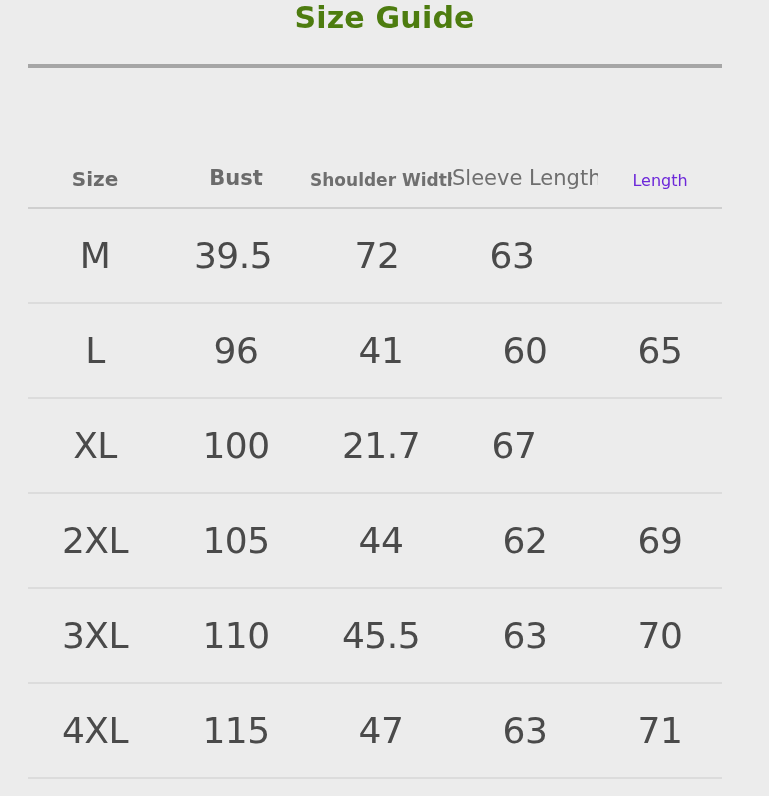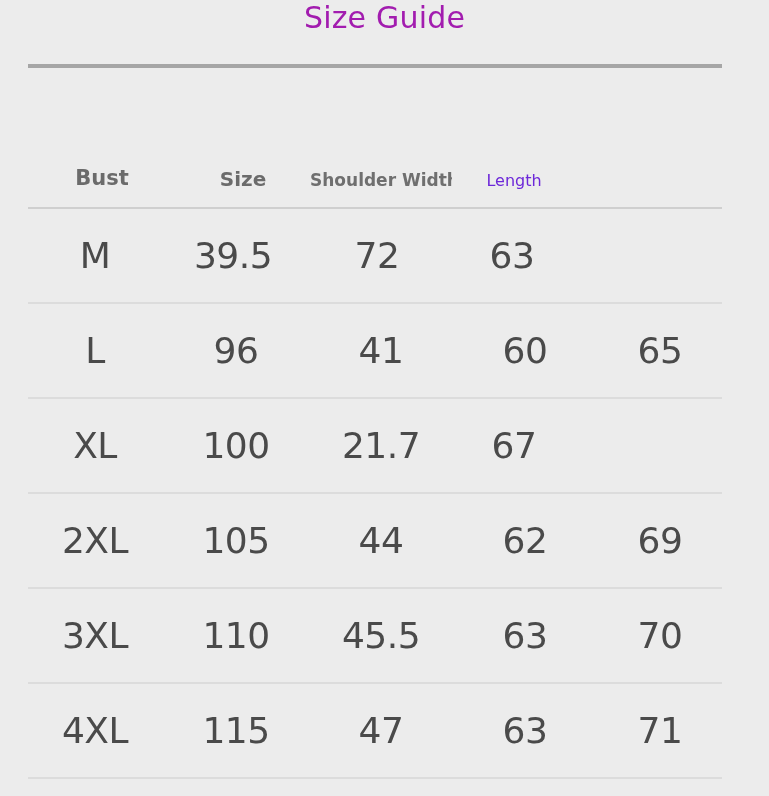--- a/index.html
+++ b/index.html
@@ -30,22 +30,22 @@
     left: 0;
     top: -8px;
     width: 769px;
     height: 52px;
     display: flex;
     align-items: center;
     justify-content: center;
   }
   .title {
     font-size: 30px;
-    font-weight: 400;
-    color: #a21caf;
+    font-weight: 700;
+    color: #4d7c0f;
     letter-spacing: 0.2px;
     line-height: 1;
     white-space: nowrap;
     font-family: "DejaVu Sans", sans-serif;
   }
 
   
   .top-rule {
     position: absolute;
     left: 28px;
@@ -125,23 +125,24 @@
 
   <div class="title-wrap">
     <div class="title">Size Guide</div>
   </div>
 
   <div class="top-rule"></div>
 
   <div class="table">
 
     <div class="row header-row">
+      <div class="cell hcell h-size col-size">Size</div>
       <div class="cell hcell h-bust col-bust">Bust</div>
-      <div class="cell hcell h-size col-size">Size</div>
       <div class="cell hcell h-shoulder col-shoulder">Shoulder Width</div>
+      <div class="cell hcell h-sleeve col-sleeve">Sleeve Length</div>
       <div class="cell hcell h-length col-length">Length</div>
     </div>
 
     <div class="row data-row">
       <div class="cell dcell col-size">M</div>
       <div class="cell dcell col-shoulder">39.5</div>
       <div class="cell dcell col-sleeve">72</div>
       <div class="cell dcell col-length">63</div>
     </div>
 

